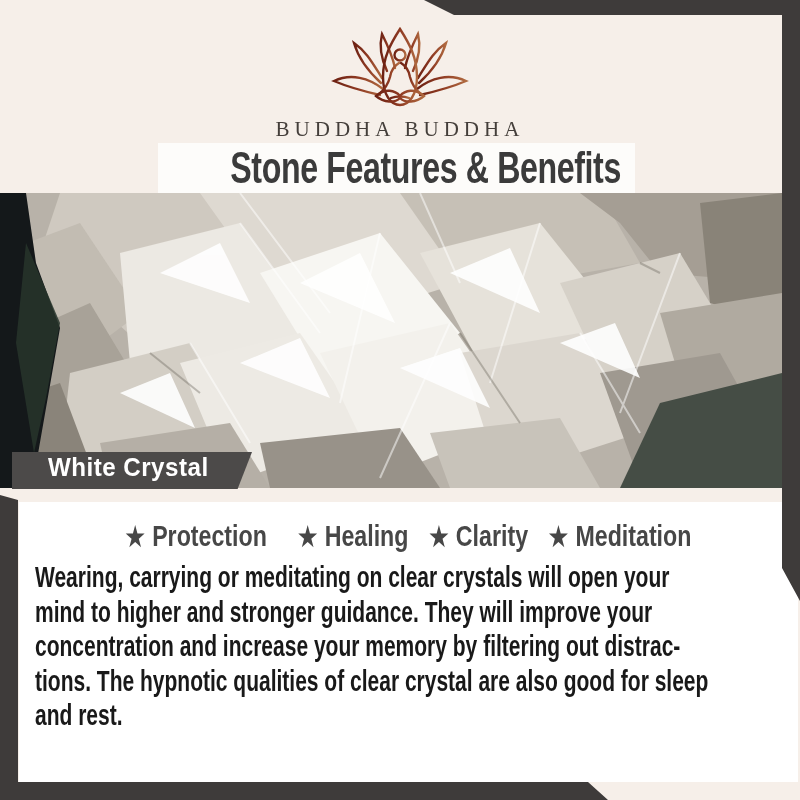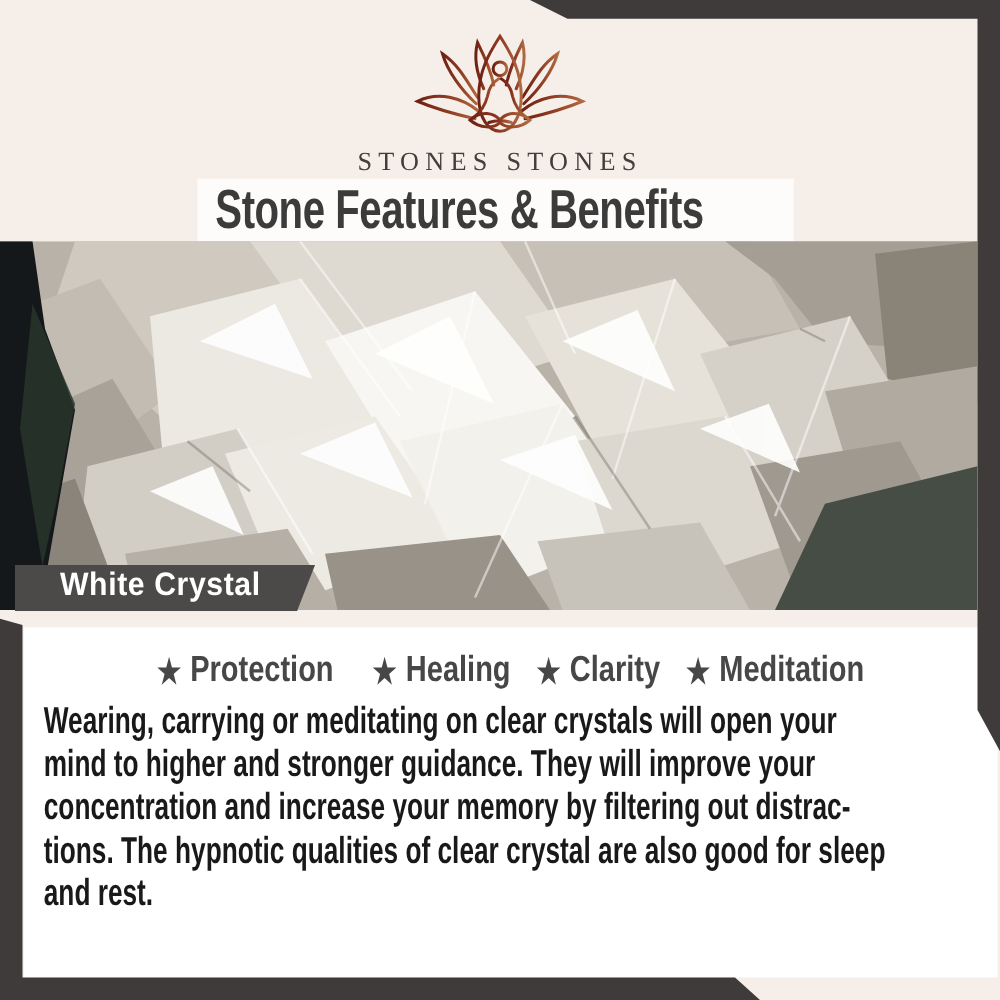--- a/index.html
+++ b/index.html
@@ -6,21 +6,21 @@
   .canvas{
     position:relative;width:800px;height:800px;margin:0 auto;
     background:#f6efe9;overflow:hidden;
     font-family:"Liberation Sans",sans-serif;
   }
   
   .logo-block{position:absolute;top:26px;left:0;right:0;display:flex;flex-direction:column;align-items:center;}
   .brand{margin-top:3px;font-family:"Liberation Serif",serif;font-size:21px;letter-spacing:5px;color:#443e3a;white-space:pre;}
   
   .title-band{position:absolute;left:158px;top:143px;width:477px;height:50px;background:#fdfcfa;
-    display:flex;align-items:center;justify-content:flex-end;}
+    display:flex;align-items:center;justify-content:flex-start;}
   .title-band h1{margin:0;font-size:44px;font-weight:bold;color:#3b3b3b;transform:scaleX(.73);white-space:pre;letter-spacing:-.5px;}
   
   .photo{position:absolute;left:0;top:193px;width:782px;height:295px;}
   .photo svg{display:block;width:782px;height:295px;}
   .caption{position:absolute;left:12px;top:452px;width:240px;height:37px;background:#4c4a49;
     clip-path:polygon(0 0,100% 0,94% 100%,0 100%);display:flex;align-items:flex-start;}
   .caption span{color:#ffffff;font-weight:bold;font-size:26px;margin-left:36px;letter-spacing:.5px;
     transform:scaleX(.93);transform-origin:left center;white-space:pre;}
   
   .panel{position:absolute;left:19px;top:502px;width:779px;height:280px;background:#ffffff;}
@@ -56,21 +56,21 @@
         <path d="M62,45 C56,32 54,20 57,8 C63,20 68,32 70,42"></path>
         <path d="M88,45 C94,32 96,20 93,8 C87,20 82,32 80,42"></path>
         <path d="M75,3 C66,17 58,31 58,51 C58,69 66,79 75,79 C84,79 92,69 92,51 C92,31 84,17 75,3 Z"></path>
         <circle cx="75" cy="29" r="5.5"></circle>
         <path d="M74,37 C69,40 66,45 65,51 C63,59 59,64 54,68"></path>
         <path d="M76,37 C81,40 84,45 85,51 C87,59 91,64 96,68"></path>
         <path d="M51,70 C60,62 70,64 75,70 C80,64 90,62 99,70 C91,77 80,77 75,72 C70,77 59,77 51,70 Z"></path>
         <path d="M66,72 C71,70 79,70 84,72"></path>
       </g>
     </svg>
-    <div class="brand">STONES STONES</div>
+    <div class="brand">BUDDHA BUDDHA</div>
   </div>
 
   <div class="title-band">
     <h1>Stone Features &amp; Benefits</h1>
   </div>
 
   <div class="photo">
     <svg viewBox="0 0 782 295" preserveAspectRatio="none" role="img" aria-label="Close-up of a white clear quartz crystal cluster">
       <rect width="782" height="295" fill="#b8b2a9"></rect>
       <polygon points="60,0 240,0 330,120 150,160 40,60" fill="#cfc9c0"></polygon>

